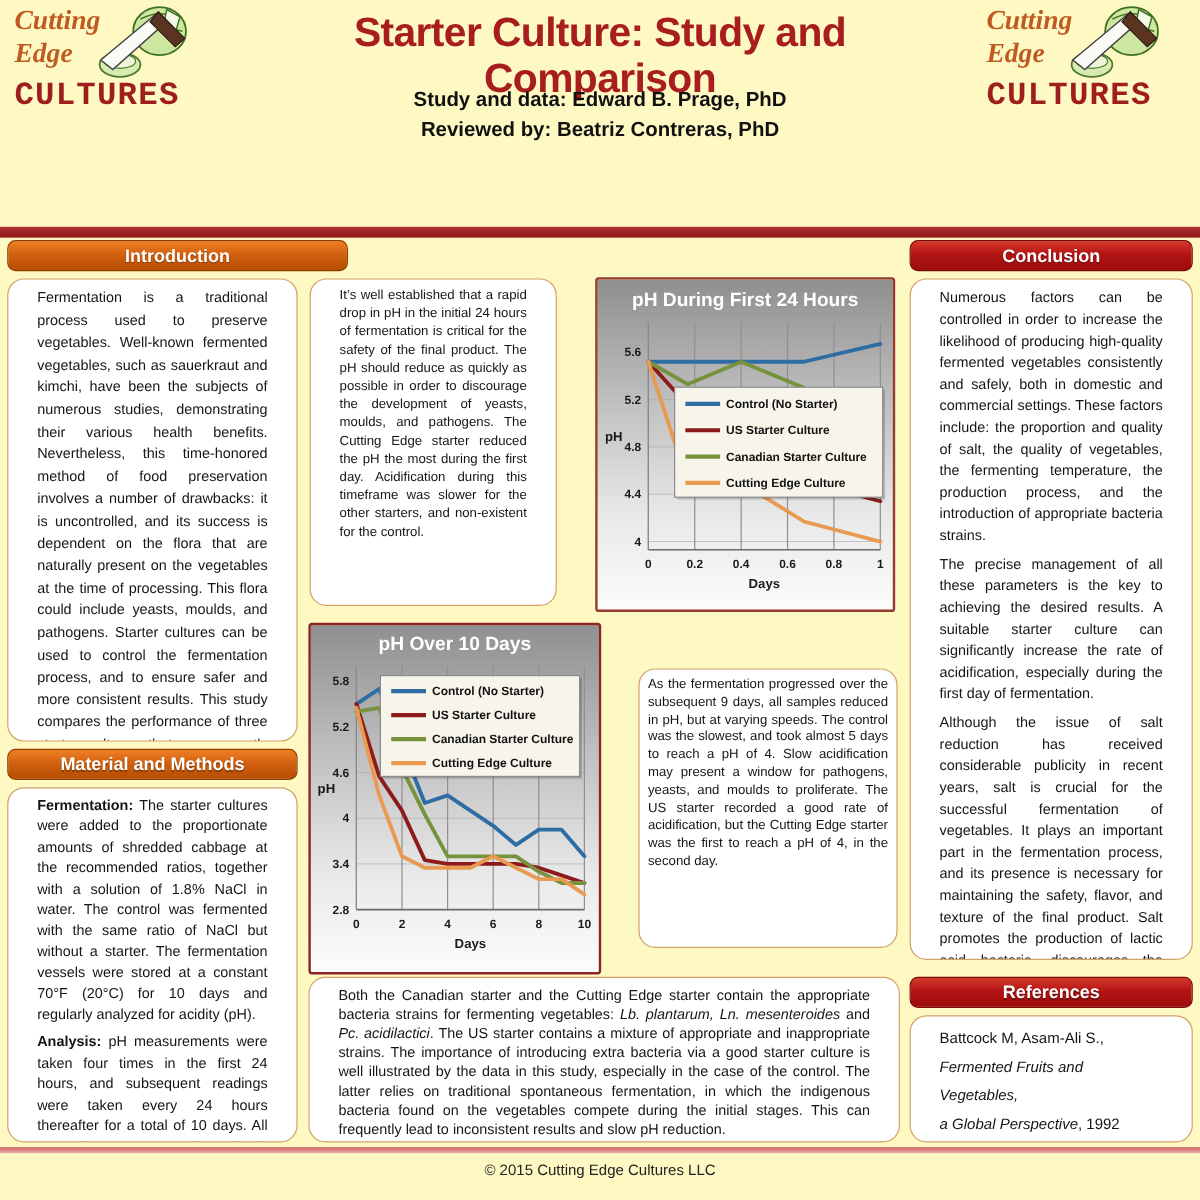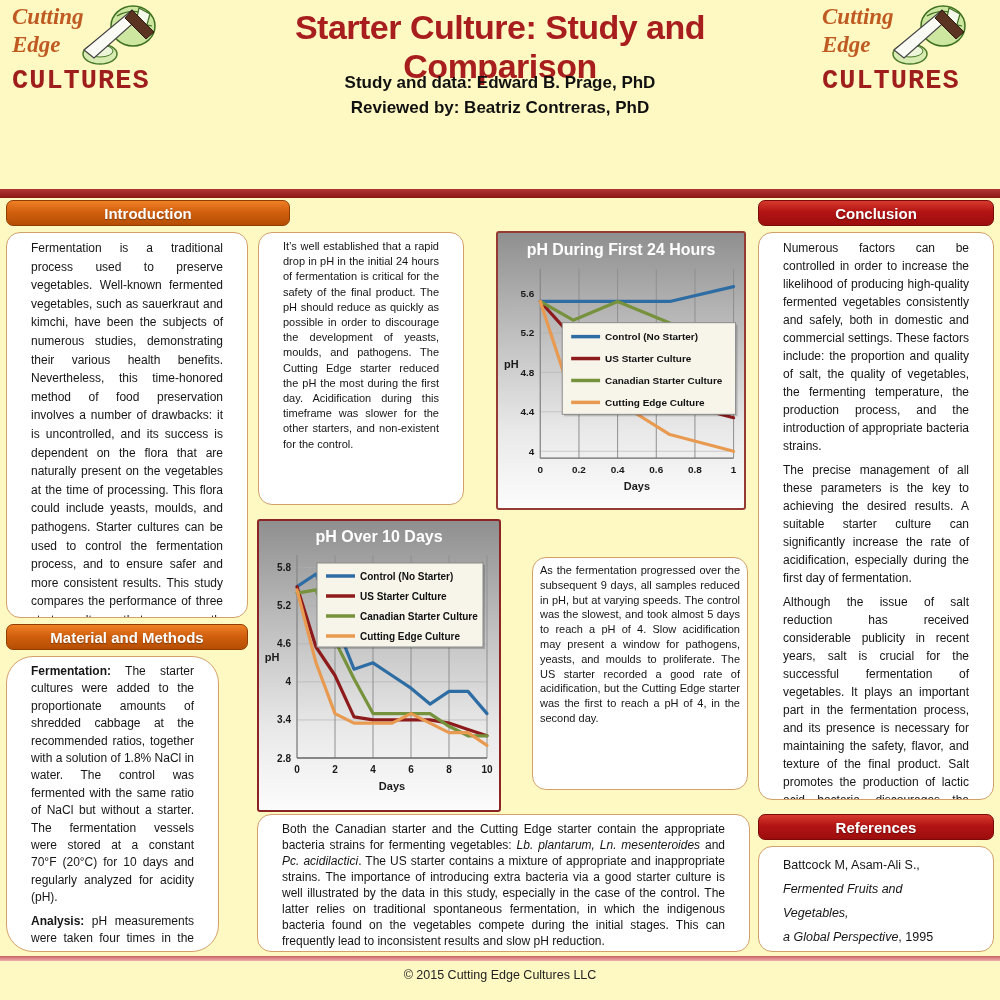--- a/index.html
+++ b/index.html
@@ -34,21 +34,21 @@
        text-shadow:0 1px 1px rgba(0,0,0,0.35);}
   .bar-orange{background:linear-gradient(180deg,#ef8025 0%,#d2600f 45%,#b54e03 100%);
        border:1px solid #8f3e00;}
   .bar-red{background:linear-gradient(180deg,#d63a2c 0%,#b31414 45%,#9c0d0d 100%);
        border:1px solid #7a0a0a;}
 
   
   .tbox{position:absolute;border:1px solid #d4a06a;border-radius:14px;background:#ffffff;
         padding:6px 24px;text-align:justify;overflow:hidden;}
   .box-intro{left:6px;top:232px;width:242px;height:386px;font-size:12px;line-height:18.6px;}
-  .box-methods{left:6px;top:656px;width:213px;height:296px;font-size:12px;line-height:17.4px;border-radius:27px;}
+  .box-methods{left:6px;top:656px;width:242px;height:296px;font-size:12px;line-height:17.4px;}
   .box-results1{left:258px;top:232px;width:206px;height:273px;font-size:11px;line-height:15.2px;}
   .box-results2{left:532px;top:557px;width:216px;height:233px;font-size:11px;line-height:14.8px;padding:5px 7px;}
   .box-discussion{left:257px;top:814px;width:493px;height:138px;font-size:12px;line-height:16px;}
   .box-conclusion{left:758px;top:232px;width:236px;height:568px;font-size:12px;line-height:18px;}
   .box-references{left:758px;top:846px;width:236px;height:106px;font-size:12.5px;line-height:24px;text-align:left;}
   .tbox p{margin:0 0 6px 0;}
   .tbox p:last-child{margin-bottom:0;}
   .it{font-style:italic;}
 
   
@@ -233,20 +233,20 @@
   <div class="tbox box-conclusion">
     <p>Numerous factors can be controlled in order to increase the likelihood of producing high-quality fermented vegetables consistently and safely, both in domestic and commercial settings. These factors include: the proportion and quality of salt, the quality of vegetables, the fermenting temperature, the production process, and the introduction of appropriate bacteria strains.</p>
     <p>The precise management of all these parameters is the key to achieving the desired results. A suitable starter culture can significantly increase the rate of acidification, especially during the first day of fermentation.</p>
     <p>Although the issue of salt reduction has received considerable publicity in recent years, salt is crucial for the successful fermentation of vegetables. It plays an important part in the fermentation process, and its presence is necessary for maintaining the safety, flavor, and texture of the final product. Salt promotes the production of lactic acid bacteria, discourages the growth of pathogens, and helps to achieve a firmer texture.</p>
   </div>
 
   <div class="bar bar-red" id="bar-references">References</div>
   <div class="tbox box-references">
     <div><span>Battcock M, Asam-Ali S.,</span></div>
     <div><span class="it">Fermented Fruits and Vegetables,</span></div>
-    <div><span class="it">a Global Perspective</span><span>, 1995</span></div>
+    <div><span class="it">a Global Perspective</span><span>, 1992</span></div>
     <div><span>Fleming H.P., </span><span class="it">Fermented Vegetables</span><span>, 1982</span></div>
   </div>
 
   <div class="band-bottom"></div>
   <div class="footer">© 2015 Cutting Edge Cultures LLC</div>
 
 </div>
 
 </body></html>

